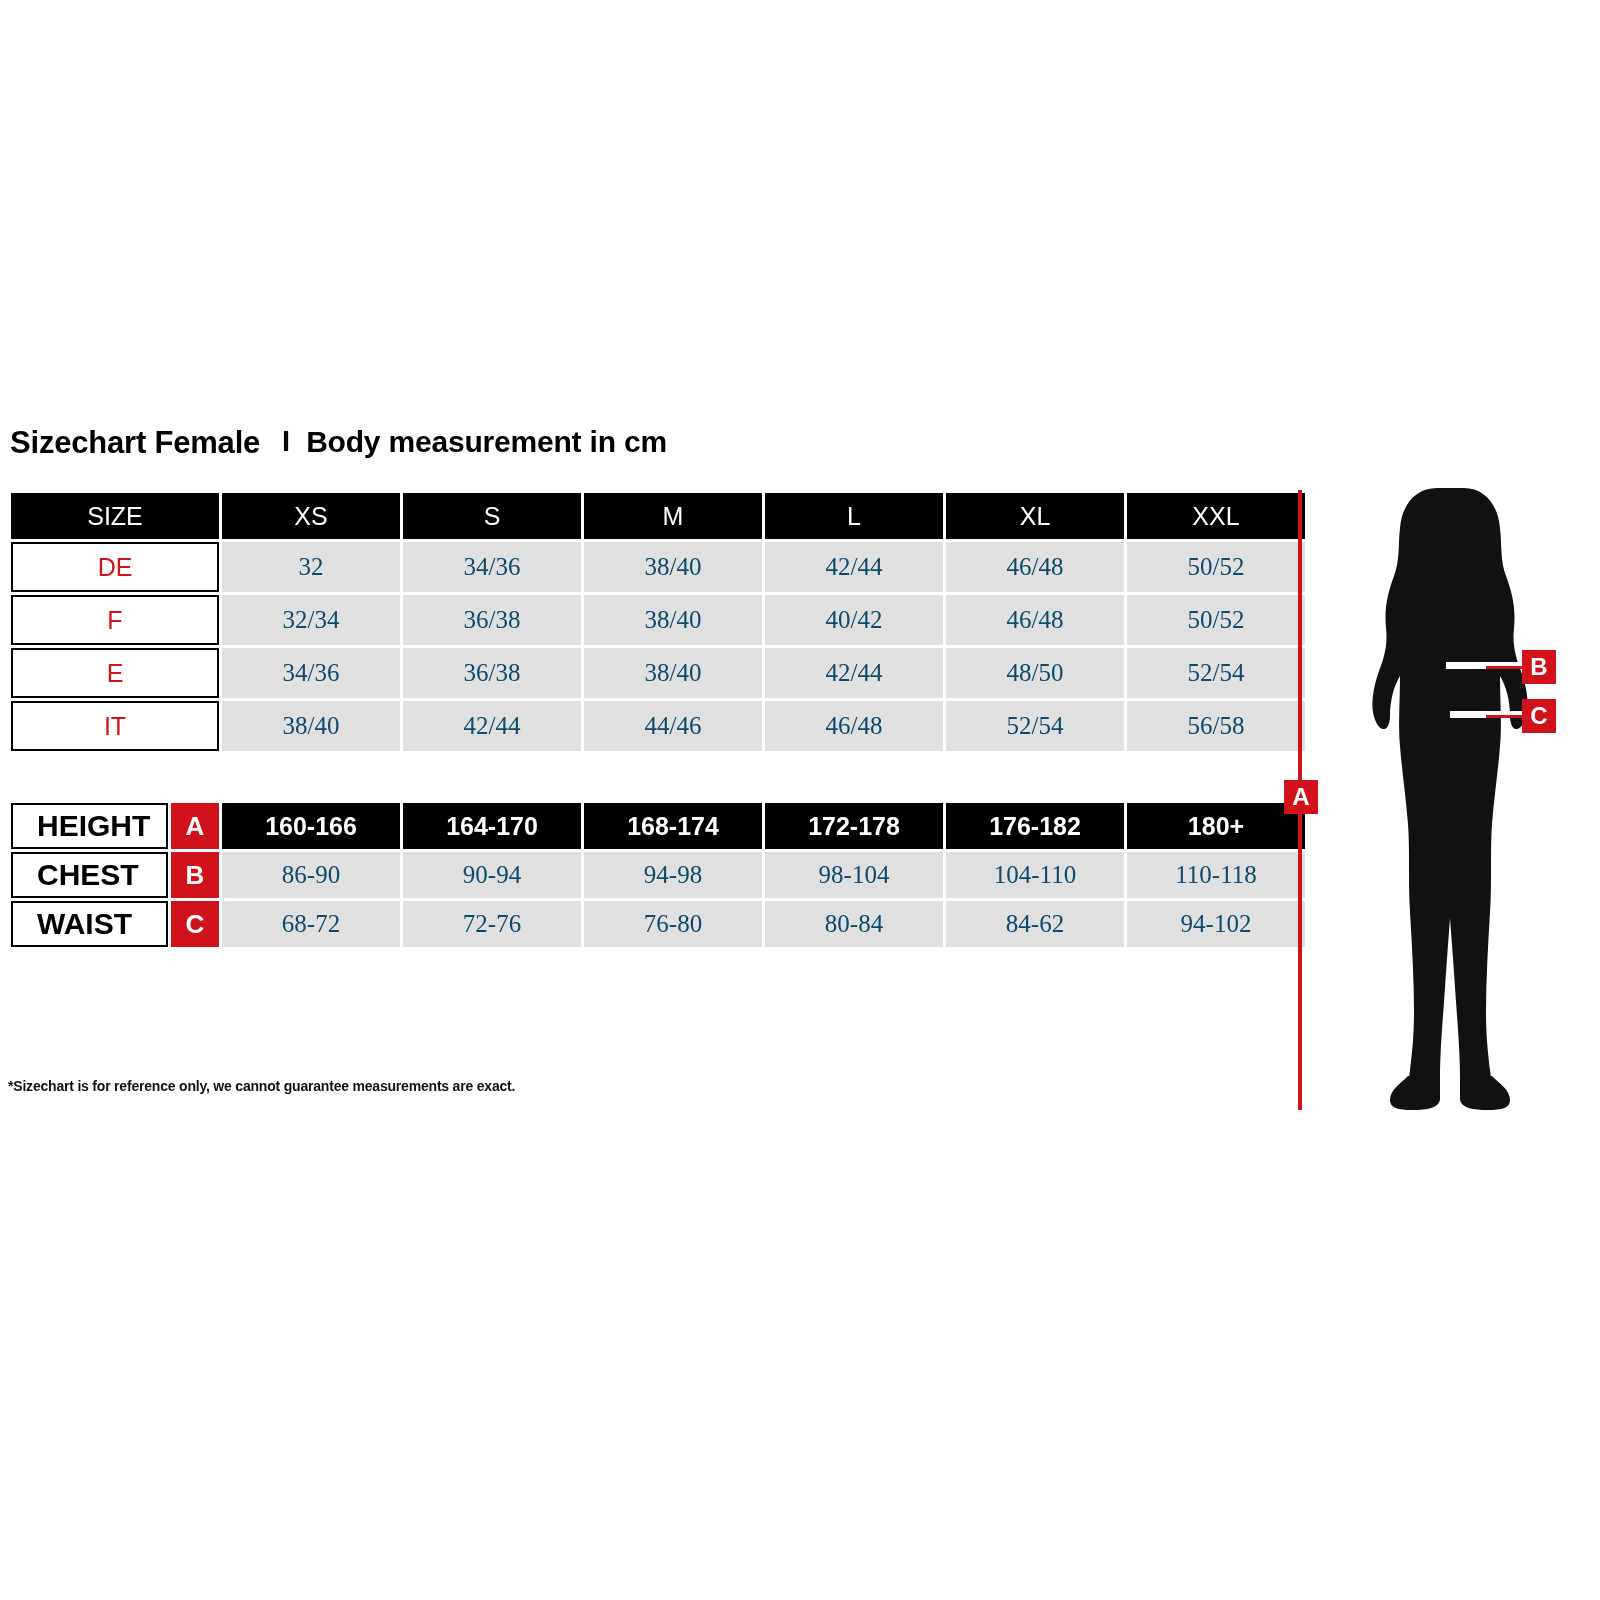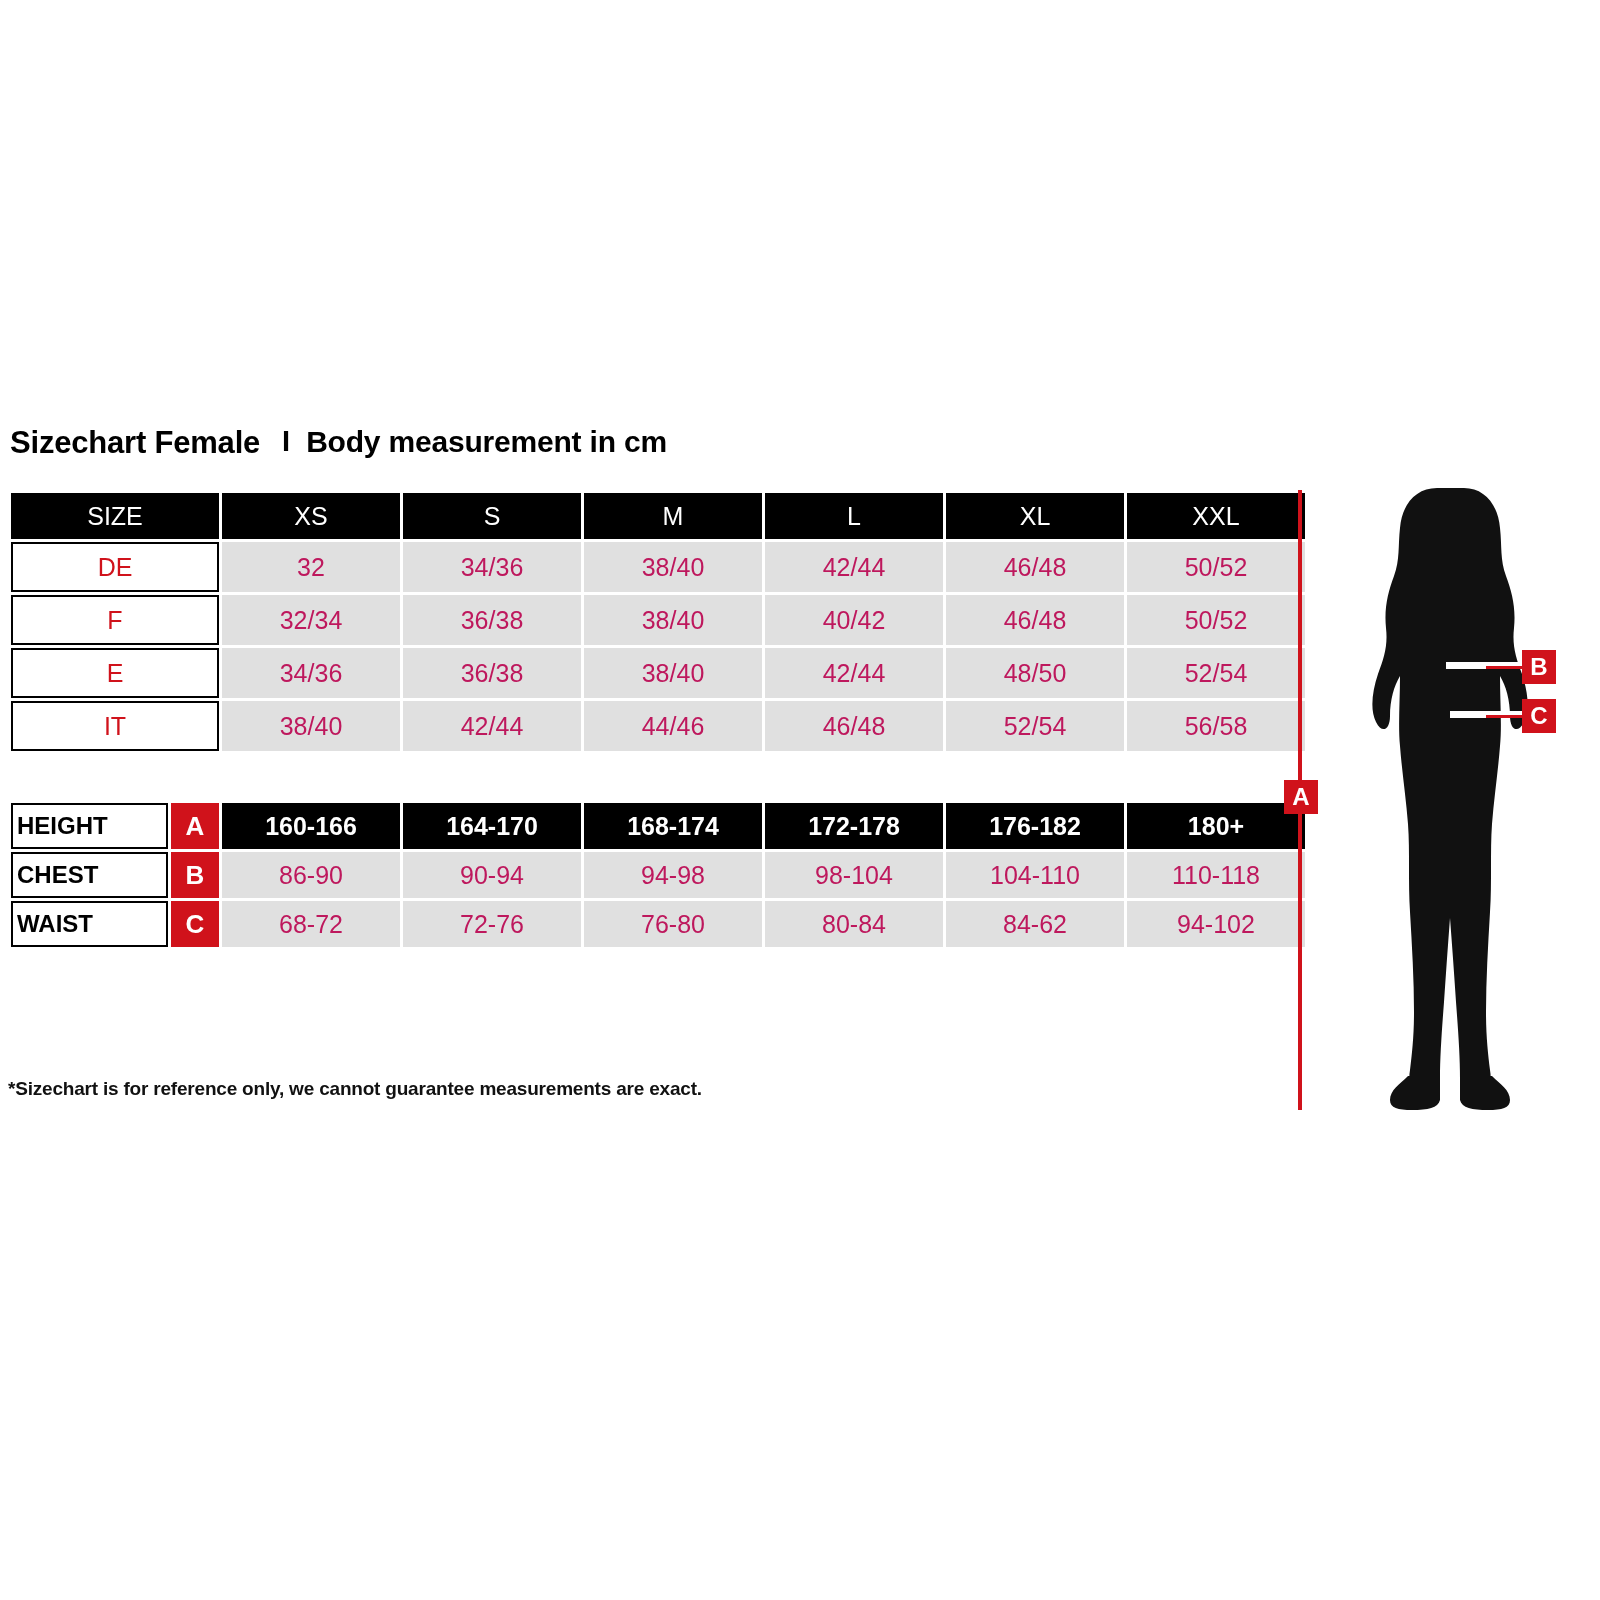--- a/index.html
+++ b/index.html
@@ -74,21 +74,22 @@
     background: #000;
     color: #fff;
     font-size: 25px;
   }
   .hdr-black.size-label {
     font-weight: normal;
     margin-left: 25px;
   }
   .cell-grey {
     background: #e0e0e0;
-    color: #be185d;
+    color: #0c4a6e;
+    font-family: Liberation Serif, serif;
   }
   .cell-black {
     background: #000;
     color: #fff;
     font-weight: bold;
   }
   .lbl-box {
     background: #fff;
     border: 2px solid #000;
     color: #d0121b;
@@ -101,44 +102,44 @@
     display: flex;
     align-items: stretch;
     height: 46px;
   }
   .lbl-flex .name {
     flex: 1;
     background: #fff;
     border: 2px solid #000;
     display: flex;
     align-items: center;
-    padding-left: 4px;
-    font-weight: bold;
-    font-size: 24px;
+    padding-left: 24px;
+    font-weight: bold;
+    font-size: 30px;
     box-sizing: border-box;
   }
   .lbl-flex .tag {
     width: 48px;
     background: #d0121b;
     color: #fff;
     font-weight: bold;
     font-size: 26px;
     display: flex;
     align-items: center;
     justify-content: center;
     margin-left: 3px;
     box-sizing: border-box;
   }
   td.lbl-cell { padding: 0 !important; }
 
   .footnote {
     position: absolute;
     left: 8px;
     top: 1078px;
-    font-size: 19px;
+    font-size: 14px;
     font-weight: bold;
     color: #111;
     letter-spacing: -0.2px;
   }
 
   
   .figure-area {
     position: absolute;
     left: 1290px;
     top: 480px;

